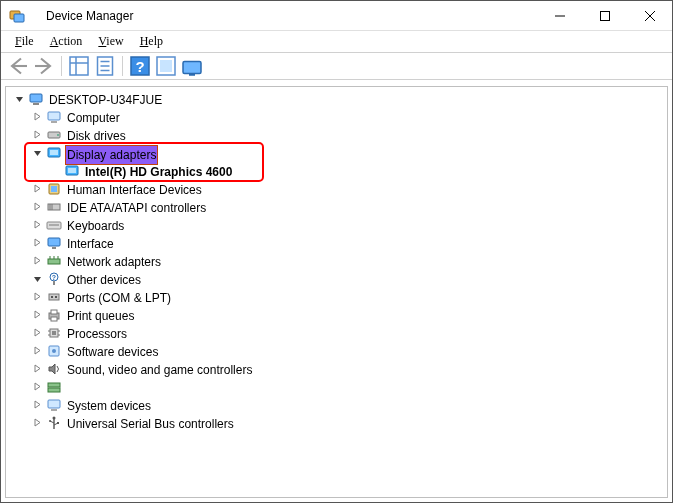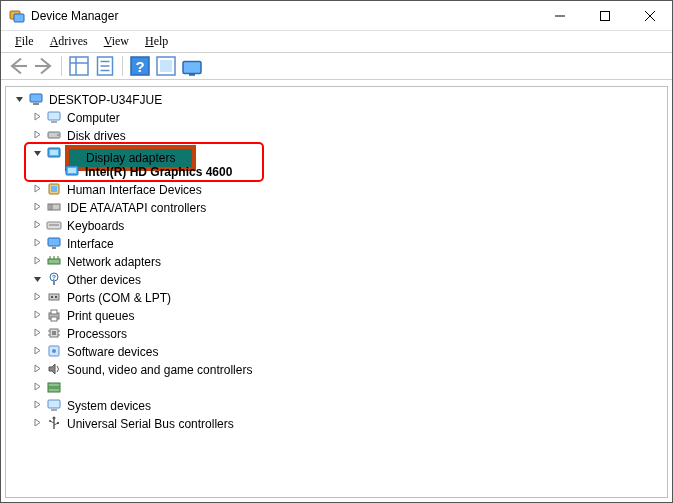--- a/index.html
+++ b/index.html
@@ -11,21 +11,21 @@
     border: 1px solid #555;
     position: relative;
   }
   
   .titlebar {
     height: 30px; display: flex; align-items: center;
     padding: 0 0 0 8px;
     border-bottom: 1px solid #e0e0e0;
   }
   .titlebar .title-icon { width: 16px; height: 16px; margin-right: 6px; }
-  .titlebar .title-text { flex: 0 0 auto; font-size: 12px; }
+  .titlebar .title-text { flex: 0 0 auto; font-size: 12px; margin-left: 15px; }
   .titlebar .spacer { flex: 1; }
   .winbtn {
     width: 45px; height: 29px; display: flex; align-items: center; justify-content: center;
   }
   .winbtn svg { width: 10px; height: 10px; }
   
   .menubar {
     height: 21px; display: flex; align-items: center;
     padding: 0 6px;
     font-size: 12px;
@@ -57,21 +57,21 @@
   }
   .tree { font-size: 12px; line-height: 18px; }
   .node { display: flex; align-items: flex-start; height: 18px; white-space: nowrap; }
   .twisty {
     width: 14px; height: 14px; display: flex; align-items: center; justify-content: center;
     flex-shrink: 0;
   }
   .twisty svg { width: 9px; height: 9px; }
   .node .icon { width: 16px; height: 16px; margin: 0 3px 0 2px; flex-shrink: 0; }
   .node .label { padding: 0 2px; }
-  .node.selected .label { background: #0f766e; border: 4px solid #c2410c; padding: 0 17px; }
+  .node.selected .label { background: #8b5cf6; border: 1px solid #c2410c; padding: 0 1px; }
   .indent1 { padding-left: 2px; }
   .indent2 { padding-left: 20px; }
   .indent3 { padding-left: 38px; font-weight: bold; }
   .highlight-box {
     position: absolute;
     left: 18px; top: 55px; width: 240px; height: 40px;
     border: 2px solid #ff0000; border-radius: 5px;
     pointer-events: none;
   }
   
@@ -102,21 +102,21 @@
   <div class="winbtn">
       <svg viewBox="0 0 10 10">
         <line x1="0" y1="0" x2="10" y2="10" stroke="#000"></line>
         <line x1="10" y1="0" x2="0" y2="10" stroke="#000"></line>
       </svg>
     </div>
 </div>
 
 <div class="menubar">
   <div class="menu-item"><span class="ul">F</span><span>ile</span></div>
-  <div class="menu-item"><span class="ul">A</span><span>drives</span></div>
+  <div class="menu-item"><span class="ul">A</span><span>ction</span></div>
   <div class="menu-item"><span class="ul">V</span><span>iew</span></div>
   <div class="menu-item"><span class="ul">H</span><span>elp</span></div>
 </div>
 
 <div class="toolbar">
   <div class="toolbtn disabled">
       <svg viewBox="0 0 16 16">
         <path d="M10 3 L4 8 L10 13" fill="none" stroke="#000" stroke-width="1.4"></path>
         <path d="M4 8 H14" stroke="#000" stroke-width="1.4"></path>
       </svg>

